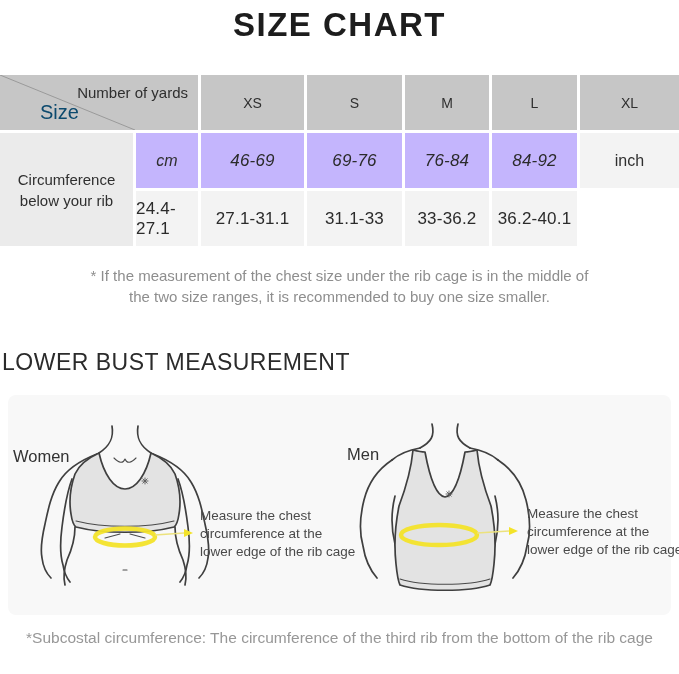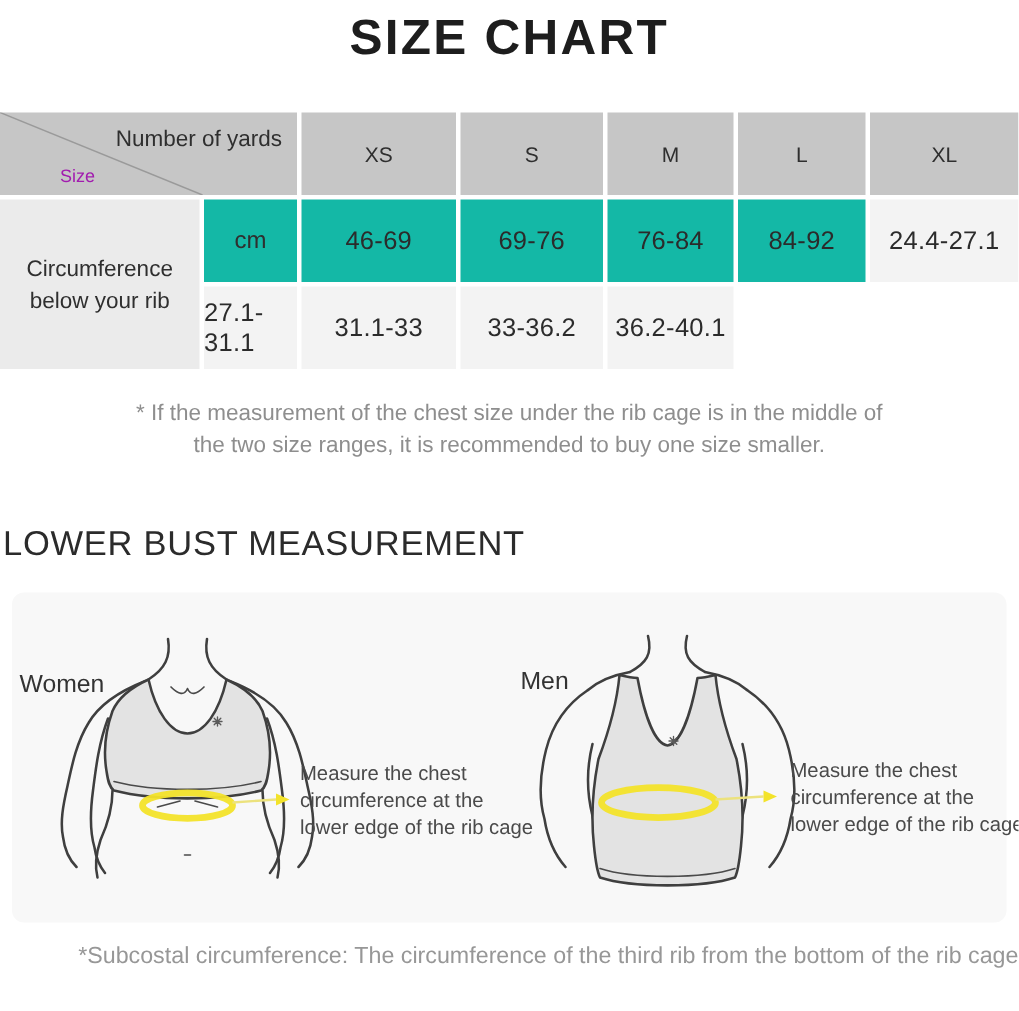--- a/index.html
+++ b/index.html
@@ -27,27 +27,27 @@
     margin-top:31px;width:679px;
     display:grid;
     grid-template-columns:133px 62px 103px 95px 84px 85px 99px;
     grid-template-rows:55px 55px 55px;
     gap:3px;background:#ffffff;
   }
   .cell{display:flex;align-items:center;justify-content:center;}
   .corner{grid-column:1/3;grid-row:1;position:relative;background:var(--header-gray);}
   .corner svg{position:absolute;left:0;top:0;width:100%;height:100%;}
   .corner-top{position:absolute;top:9px;right:10px;font-size:15px;color:#2f2f2f;}
-  .corner-bottom{position:absolute;bottom:6px;left:40px;font-size:12px;color:#a21caf;}
+  .corner-bottom{position:absolute;bottom:6px;left:40px;font-size:20px;color:#0c4a6e;}
   .head{background:var(--header-gray);font-size:14px;color:#2f2f2f;}
   .rowlabel{
     grid-column:1;grid-row:2/4;background:var(--label-bg);
     flex-direction:column;font-size:15px;line-height:21px;text-align:center;color:#2f2f2f;
   }
-  .r-cm{background:#14b8a6;}
+  .r-cm{background:#c4b5fd;font-style:italic;}
   .r-inch{background:var(--alt-row);}
   .unit{font-size:16px;color:#2f2f2f;}
   .val{font-size:17px;letter-spacing:.2px;color:#2b2b2b;}
   
   .table-note{
     margin:19px 0 0 0;text-align:center;
     font-size:15px;line-height:21px;color:var(--muted);
   }
   .table-note span{display:block;}
   .section-heading{
@@ -63,21 +63,21 @@
   .fig-label{position:absolute;font-size:16.5px;color:#333333;}
   .women-label{left:5px;top:52px;}
   .men-label{left:339px;top:50px;}
   .note{
     position:absolute;width:160px;font-size:13.5px;line-height:18px;color:#4a4a4a;
   }
   .note span{display:block;}
   .women-note{left:192px;top:112px;}
   .men-note{left:519px;top:110px;}
   .bottom-note{
-    margin:14px 0 0 0;text-align:right;font-size:15.5px;color:#979797;
+    margin:14px 0 0 0;text-align:center;font-size:15.5px;color:#979797;
   }
   
   .ln{fill:none;stroke:#3f3f3f;stroke-width:1.7;stroke-linecap:round;stroke-linejoin:round;}
   .garment{fill:#e3e3e3;stroke:#3f3f3f;stroke-width:1.7;stroke-linejoin:round;}
   .thin{fill:none;stroke:#4a4a4a;stroke-width:1.1;stroke-linecap:round;}
   .logo{stroke:#5a5a5a;stroke-width:.9;stroke-linecap:round;}
   .hl{fill:none;stroke:var(--yellow);stroke-width:4.5;opacity:.95;}
   .hl-line{stroke:var(--yellow-soft);stroke-width:1.6;}
   .hl-arrow{fill:var(--yellow);}
 </style>
@@ -105,20 +105,21 @@
     <span>Circumference</span>
     <span>below your rib</span>
   </div>
 
   <div class="cell r-cm unit">cm</div>
   <div class="cell r-cm val">46-69</div>
   <div class="cell r-cm val">69-76</div>
   <div class="cell r-cm val">76-84</div>
   <div class="cell r-cm val">84-92</div>
 
+  <div class="cell r-inch unit">inch</div>
   <div class="cell r-inch val">24.4-27.1</div>
   <div class="cell r-inch val">27.1-31.1</div>
   <div class="cell r-inch val">31.1-33</div>
   <div class="cell r-inch val">33-36.2</div>
   <div class="cell r-inch val">36.2-40.1</div>
 </div>
 
 <p class="table-note">
   <span>* If the measurement of the chest size under the rib cage is in the middle of</span>
   <span>the two size ranges, it is recommended to buy one size smaller.</span>

